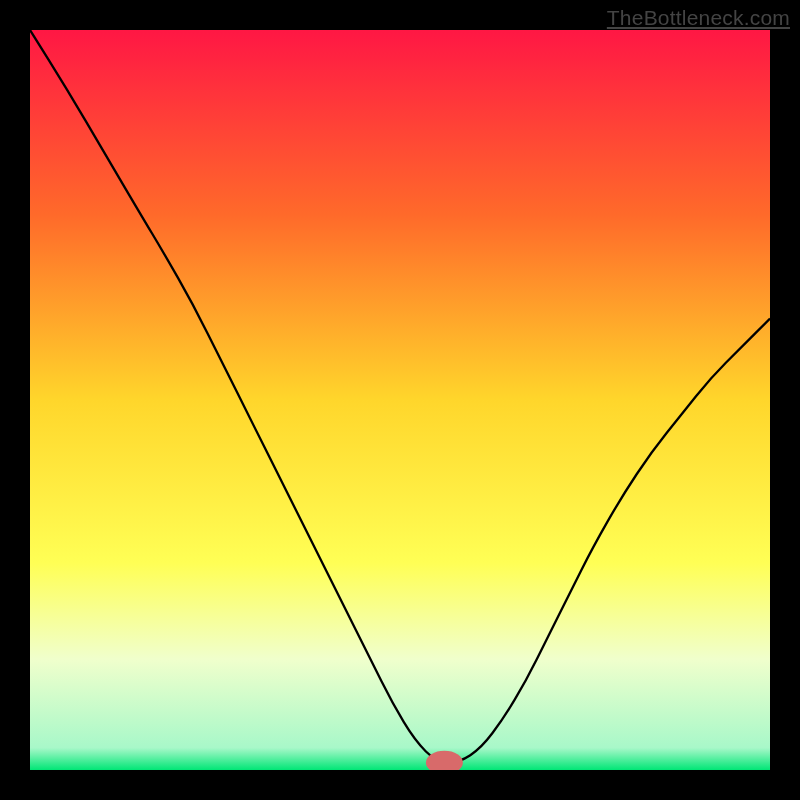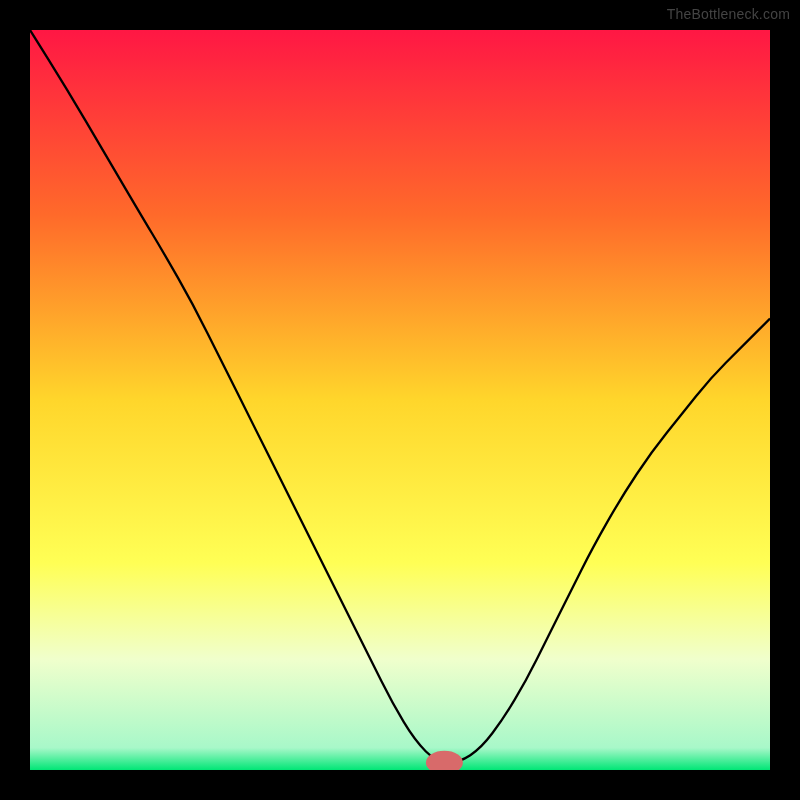--- a/index.html
+++ b/index.html
@@ -27,24 +27,25 @@
   .plot-area svg {
     display: block;
     width: 100%;
     height: 100%;
   }
   .watermark {
     position: absolute;
     top: 6px;
     right: 10px;
     color: #444;
-    font-size: 14px;
+    font-size: 21px;
     font-weight: 500;
     letter-spacing: .2px;
     user-select: none;
+    text-decoration: underline;
   }
 </style>
 </head>
 <body>
 
 <div class="frame">
 
   <div class="plot-area">
     <svg viewBox="0 0 740 740" preserveAspectRatio="none">
       <defs>

